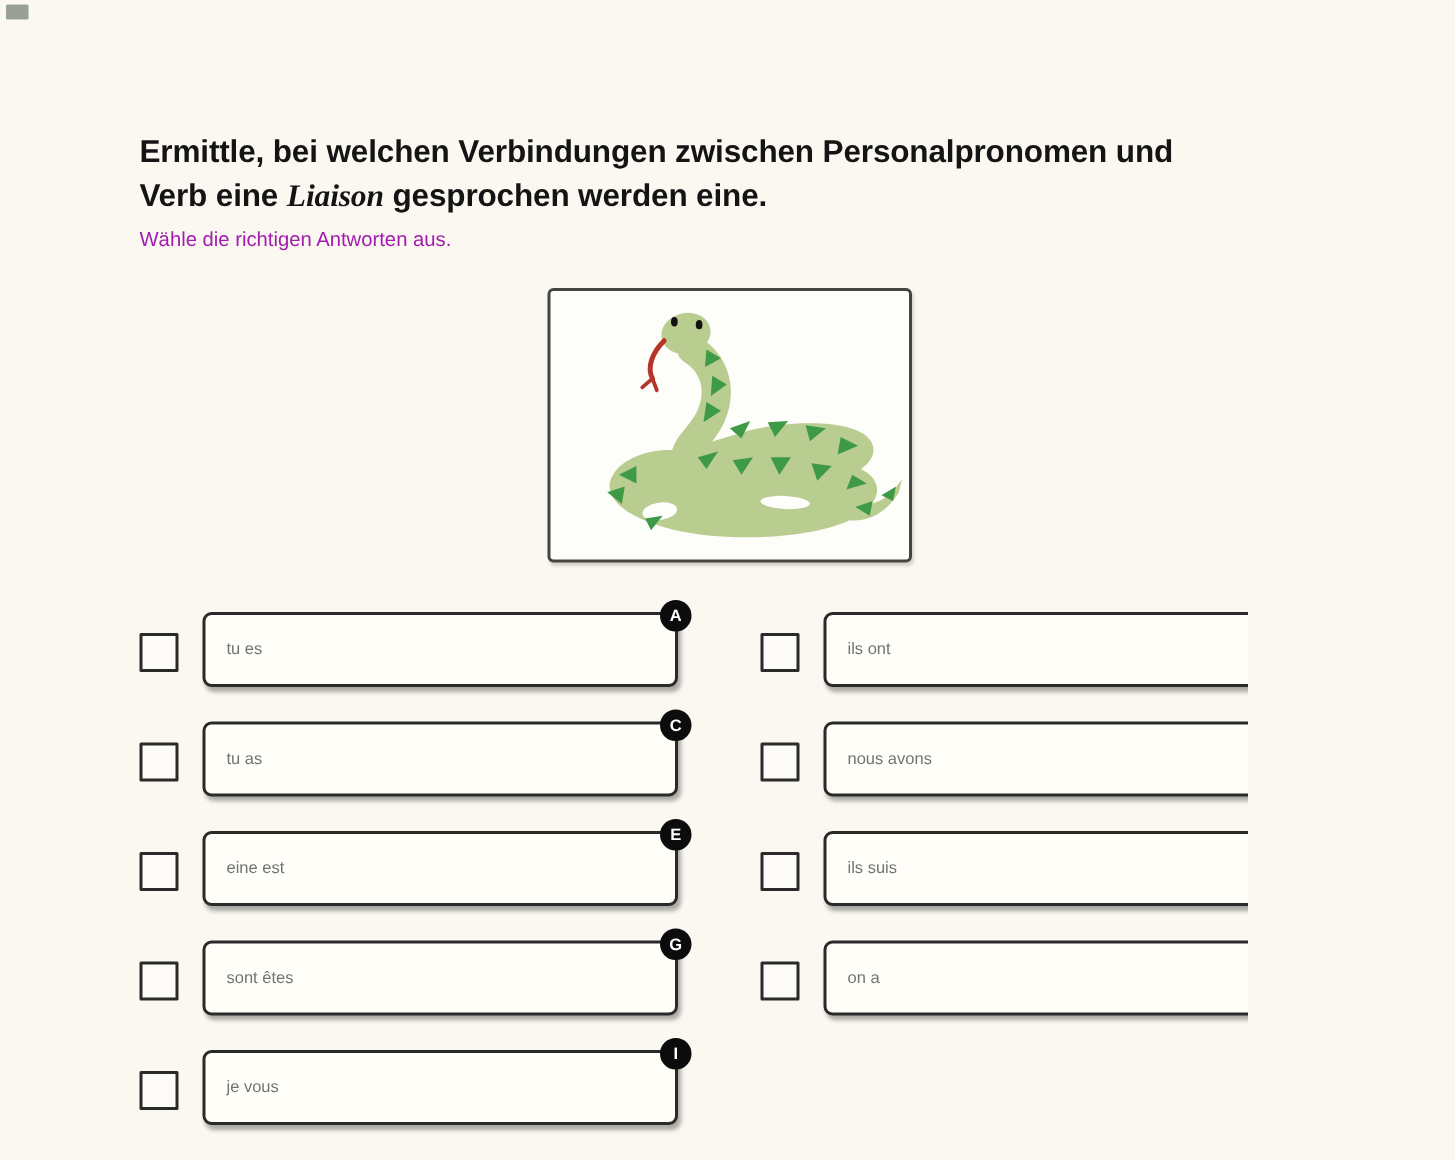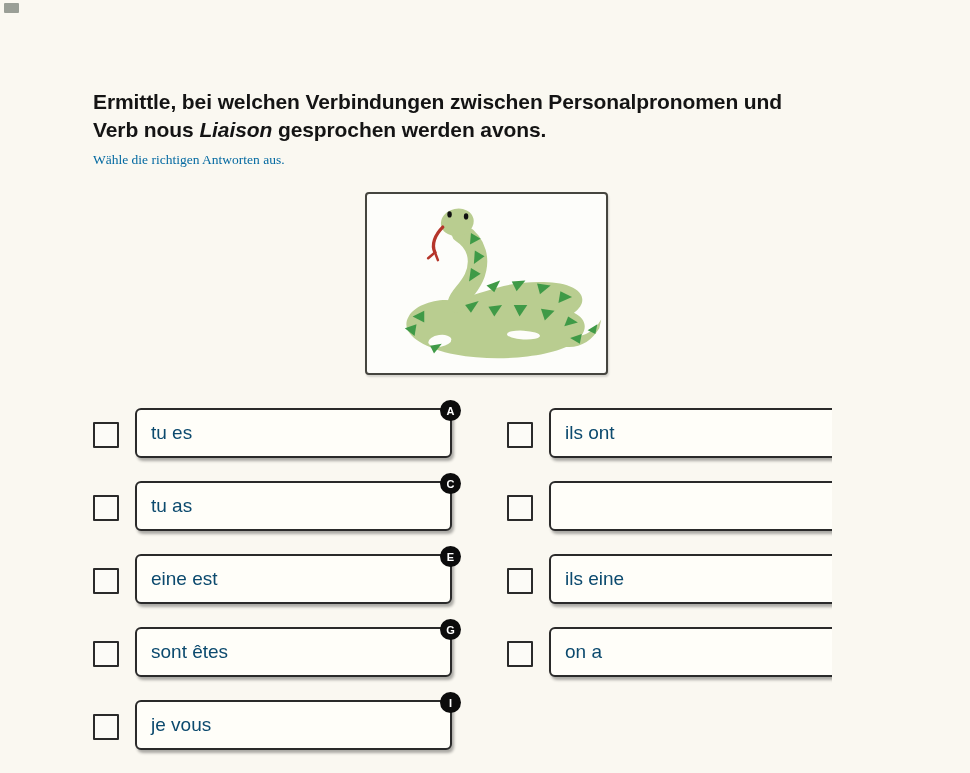--- a/index.html
+++ b/index.html
@@ -9,64 +9,64 @@
   }
   .corner-artifact{
     position:absolute;left:4px;top:3px;width:15px;height:10px;
     background:rgba(74,86,76,.55);border-radius:1px;
   }
   .title{
     position:absolute;left:93px;top:88px;width:820px;
     font-size:21px;font-weight:700;color:#141414;line-height:28px;
     letter-spacing:-.1px;
   }
-  .title i{font-style:italic;}
+  .title i{font-style:italic;font-family:Liberation Serif, serif;}
   .subtitle{
     position:absolute;left:93px;top:152px;
-    font-size:13.5px;color:#0369a1;font-family:Liberation Serif, serif;
+    font-size:13.5px;color:#a21caf;
   }
   .img-card{
     position:absolute;left:365px;top:192px;width:243px;height:183px;
     background:#fdfdfa;border:2px solid #45453f;border-radius:4px;
     box-sizing:border-box;box-shadow:1px 2px 2px rgba(0,0,0,.15);
   }
   .img-card svg{position:absolute;left:2px;top:2px;width:235px;height:175px;}
   .opt{position:absolute;width:360px;height:50px;}
   .cb{
     position:absolute;left:0;top:14px;width:22px;height:22px;
     border:2px solid #2a2a2a;background:#fcfbf7;border-radius:1px;cursor:pointer;
   }
   .ans{
     position:absolute;left:42px;top:0;width:313px;height:46px;
     border:2px solid #2a2a2a;border-radius:6px;background:#fffef9;
     box-shadow:2px 3px 3px rgba(0,0,0,.32);
   }
   .ans-label{
     position:absolute;left:14px;top:0;line-height:46px;
-    font-size:19px;color:#0c4a6e;white-space:nowrap;
+    font-size:11px;color:#737373;white-space:nowrap;
   }
   .badge{
     position:absolute;right:-11px;top:-10px;width:21px;height:21px;
     border-radius:50%;background:#0c0c0c;color:#ffffff;
     font-size:11px;font-weight:700;display:flex;align-items:center;justify-content:center;
   }
 </style>
 </head>
 <body>
 
 <div class="stage">
 
   <div class="corner-artifact"></div>
 
   <div class="title">
     <div>Ermittle, bei welchen Verbindungen zwischen Personalpronomen und</div>
     <div>
-      <span>Verb nous</span>
+      <span>Verb eine</span>
       <i>Liaison</i>
-      <span>gesprochen werden avons.</span>
+      <span>gesprochen werden eine.</span>
     </div>
   </div>
 
   <div class="subtitle">Wähle die richtigen Antworten aus.</div>
 
   <div class="img-card">
     <svg viewBox="0 0 240 180">
 
       <path d="M88,108 C70,104 46,112 40,124 C30,140 52,156 88,163 C130,171 186,166 208,152 C224,142 226,128 210,120 C222,112 222,99 206,93 C188,86 152,88 132,94 C112,100 98,104 88,108 Z" fill="#b9cd90"></path>
 
@@ -132,36 +132,37 @@
     <div class="cb" role="checkbox" aria-checked="false"></div>
     <div class="ans">
       <span class="ans-label">tu as</span>
       <span class="badge">C</span>
     </div>
   </div>
 
   <div class="opt" style="left:507px;top:481px;">
     <div class="cb" role="checkbox" aria-checked="false"></div>
     <div class="ans">
+      <span class="ans-label">nous avons</span>
       <span class="badge">D</span>
     </div>
   </div>
 
   <div class="opt" style="left:93px;top:554px;">
     <div class="cb" role="checkbox" aria-checked="false"></div>
     <div class="ans">
       <span class="ans-label">eine est</span>
       <span class="badge">E</span>
     </div>
   </div>
 
   <div class="opt" style="left:507px;top:554px;">
     <div class="cb" role="checkbox" aria-checked="false"></div>
     <div class="ans">
-      <span class="ans-label">ils eine</span>
+      <span class="ans-label">ils suis</span>
       <span class="badge">F</span>
     </div>
   </div>
 
   <div class="opt" style="left:93px;top:627px;">
     <div class="cb" role="checkbox" aria-checked="false"></div>
     <div class="ans">
       <span class="ans-label">sont êtes</span>
       <span class="badge">G</span>
     </div>

